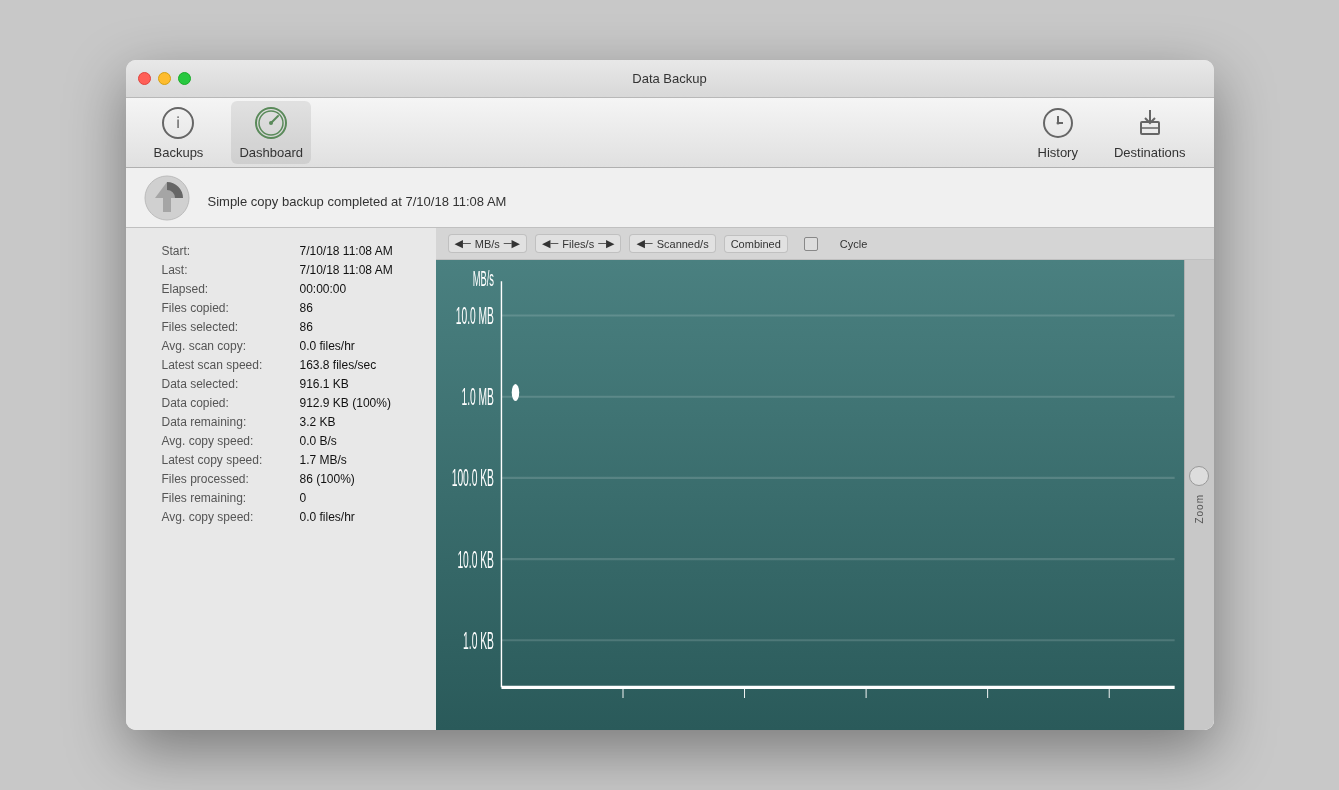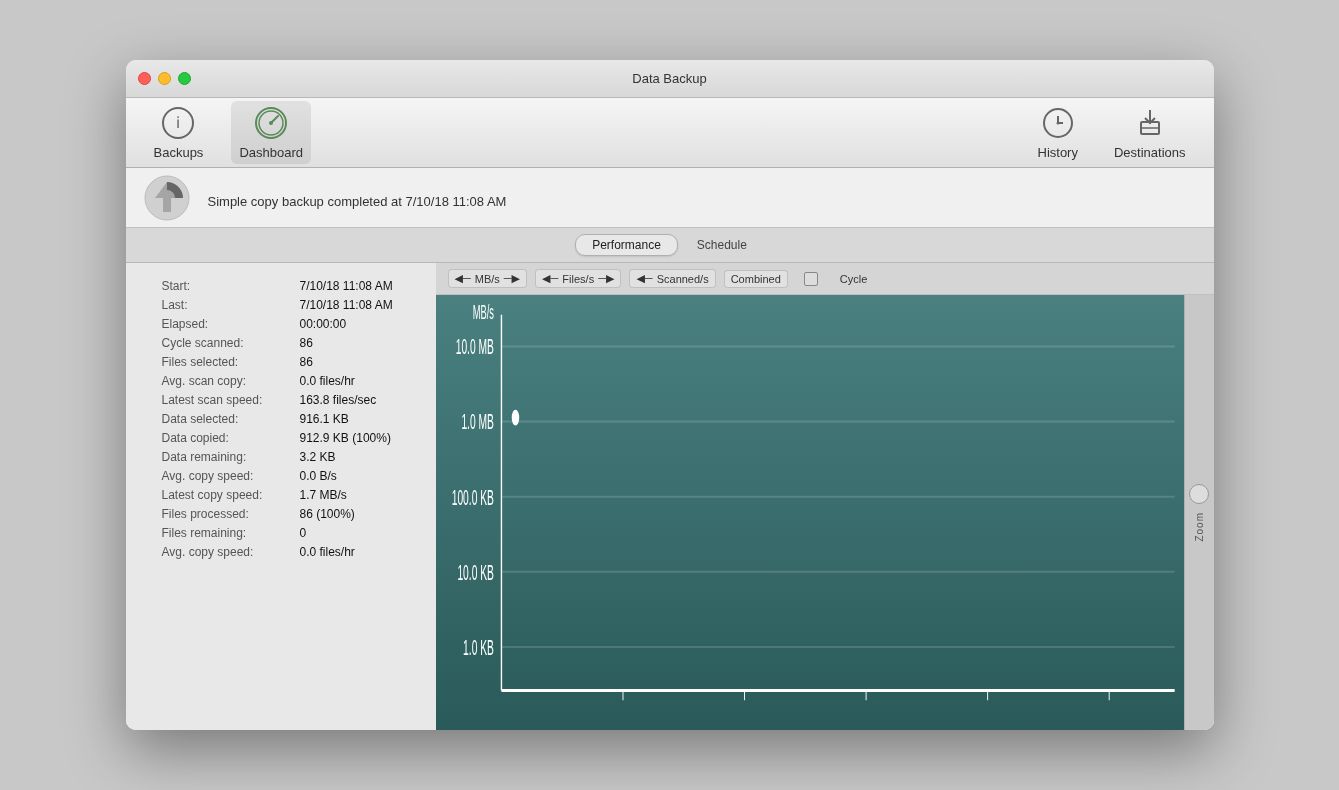--- a/index.html
+++ b/index.html
@@ -338,42 +338,38 @@
         <circle cx="24" cy="24" r="22" fill="#d0d0d0" stroke="#bbb" stroke-width="1"></circle>
         <path d="M24 8 L12 24 L20 24 L20 38 L28 38 L28 24 L36 24 Z" fill="#888" opacity="0.6"></path>
         <path d="M24 8 A16 16 0 0 1 40 24 L32 24 A8 8 0 0 0 24 16 Z" fill="#666"></path>
       </svg>
     </div>
     <span class="notification-text">Simple copy backup completed at 7/10/18 11:08 AM</span>
   </div>
 
   <div class="main-content">
 
-    <div class="tab-bar">
-      <div class="tab active">Performance</div>
-      <div class="tab">Schedule</div>
-    </div>
 
     <div class="content-row">
 
       <div class="stats-panel" id="stats-container">
       <div class="stat-row">
             <span class="stat-label">Start:</span>
             <span class="stat-value">7/10/18 11:08 AM</span>
           </div>
           <div class="stat-row">
             <span class="stat-label">Last:</span>
             <span class="stat-value">7/10/18 11:08 AM</span>
           </div>
           <div class="stat-row">
             <span class="stat-label">Elapsed:</span>
             <span class="stat-value">00:00:00</span>
           </div>
           <div class="stat-row">
-            <span class="stat-label">Cycle scanned:</span>
+            <span class="stat-label">Files copied:</span>
             <span class="stat-value">86</span>
           </div>
           <div class="stat-row">
             <span class="stat-label">Files selected:</span>
             <span class="stat-value">86</span>
           </div>
           <div class="stat-row">
             <span class="stat-label">Avg. scan copy:</span>
             <span class="stat-value">0.0 files/hr</span>
           </div>

